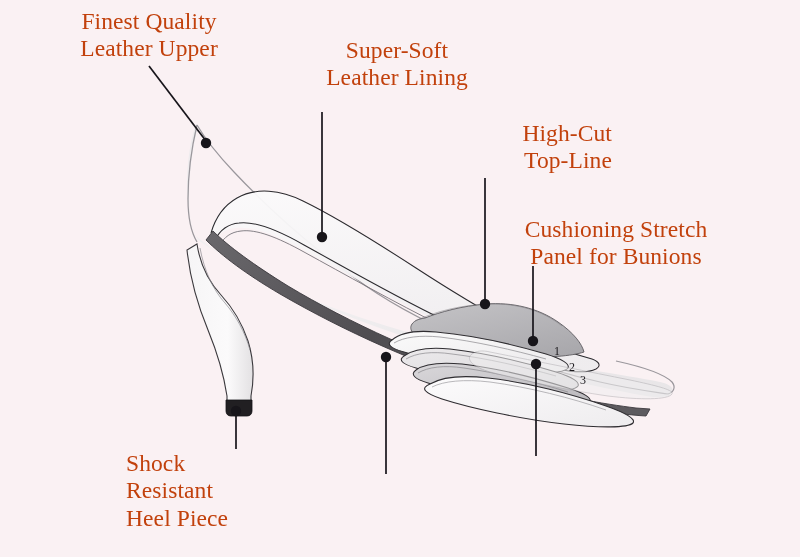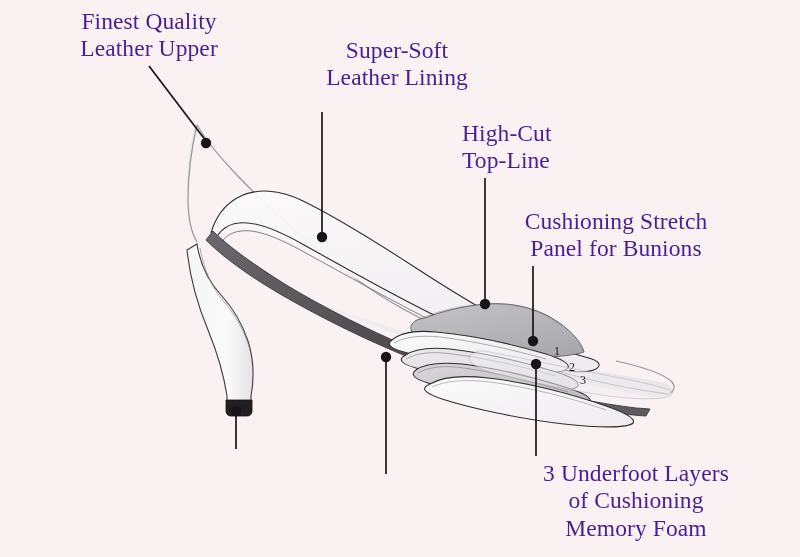--- a/index.html
+++ b/index.html
@@ -22,34 +22,34 @@
   }
   #art {
     position: absolute;
     left: 0;
     top: 0;
     width: 800px;
     height: 557px;
   }
   .label {
     position: absolute;
-    color: #4c1d95;
+    color: #c2410c;
     font-family: "Liberation Serif", "DejaVu Serif", serif;
     font-size: 23.5px;
     line-height: 1.16;
     letter-spacing: 0.1px;
     white-space: pre-line;
     pointer-events: none;
   }
 
   
   #lbl-leather-upper { left: 56px;  top: 8px;   width: 186px; text-align: center; }
   #lbl-leather-lining{ left: 302px; top: 37px;  width: 190px; text-align: center; }
-  #lbl-top-line      { left: 462px; top: 120px; width: 150px; text-align: left; }
-  #lbl-stretch-panel { left: 500px; top: 208px; width: 232px; text-align: center; }
+  #lbl-top-line      { left: 462px; top: 120px; width: 150px; text-align: right; }
+  #lbl-stretch-panel { left: 500px; top: 216px; width: 232px; text-align: center; }
   #lbl-heel-piece    { left: 126px; top: 450px; width: 140px; text-align: left; }
   #lbl-arch-support  { left: 320px; top: 478px; width: 190px; text-align: center; }
   #lbl-memory-foam   { left: 520px; top: 460px; width: 232px; text-align: center; }
 
   .layer-num {
     position: absolute;
     color: #1a181c;
     font-family: "Liberation Serif", "DejaVu Serif", serif;
     font-size: 12px;
     pointer-events: none;
@@ -298,23 +298,23 @@
 
   <div class="label" id="lbl-leather-lining">Super-Soft
 Leather Lining</div>
 
   <div class="label" id="lbl-top-line">High-Cut
 Top-Line</div>
 
   <div class="label" id="lbl-stretch-panel">Cushioning Stretch
 Panel for Bunions</div>
 
-
-
-  <div class="label" id="lbl-memory-foam">3 Underfoot Layers
-of Cushioning
-Memory Foam</div>
+  <div class="label" id="lbl-heel-piece">Shock
+Resistant
+Heel Piece</div>
+
+
 
   <div class="layer-num" id="num-1" style="left:554px; top:344px;">1</div>
   <div class="layer-num" id="num-2" style="left:569px; top:360px;">2</div>
   <div class="layer-num" id="num-3" style="left:580px; top:373px;">3</div>
 
 </div>
 
 </body></html>

